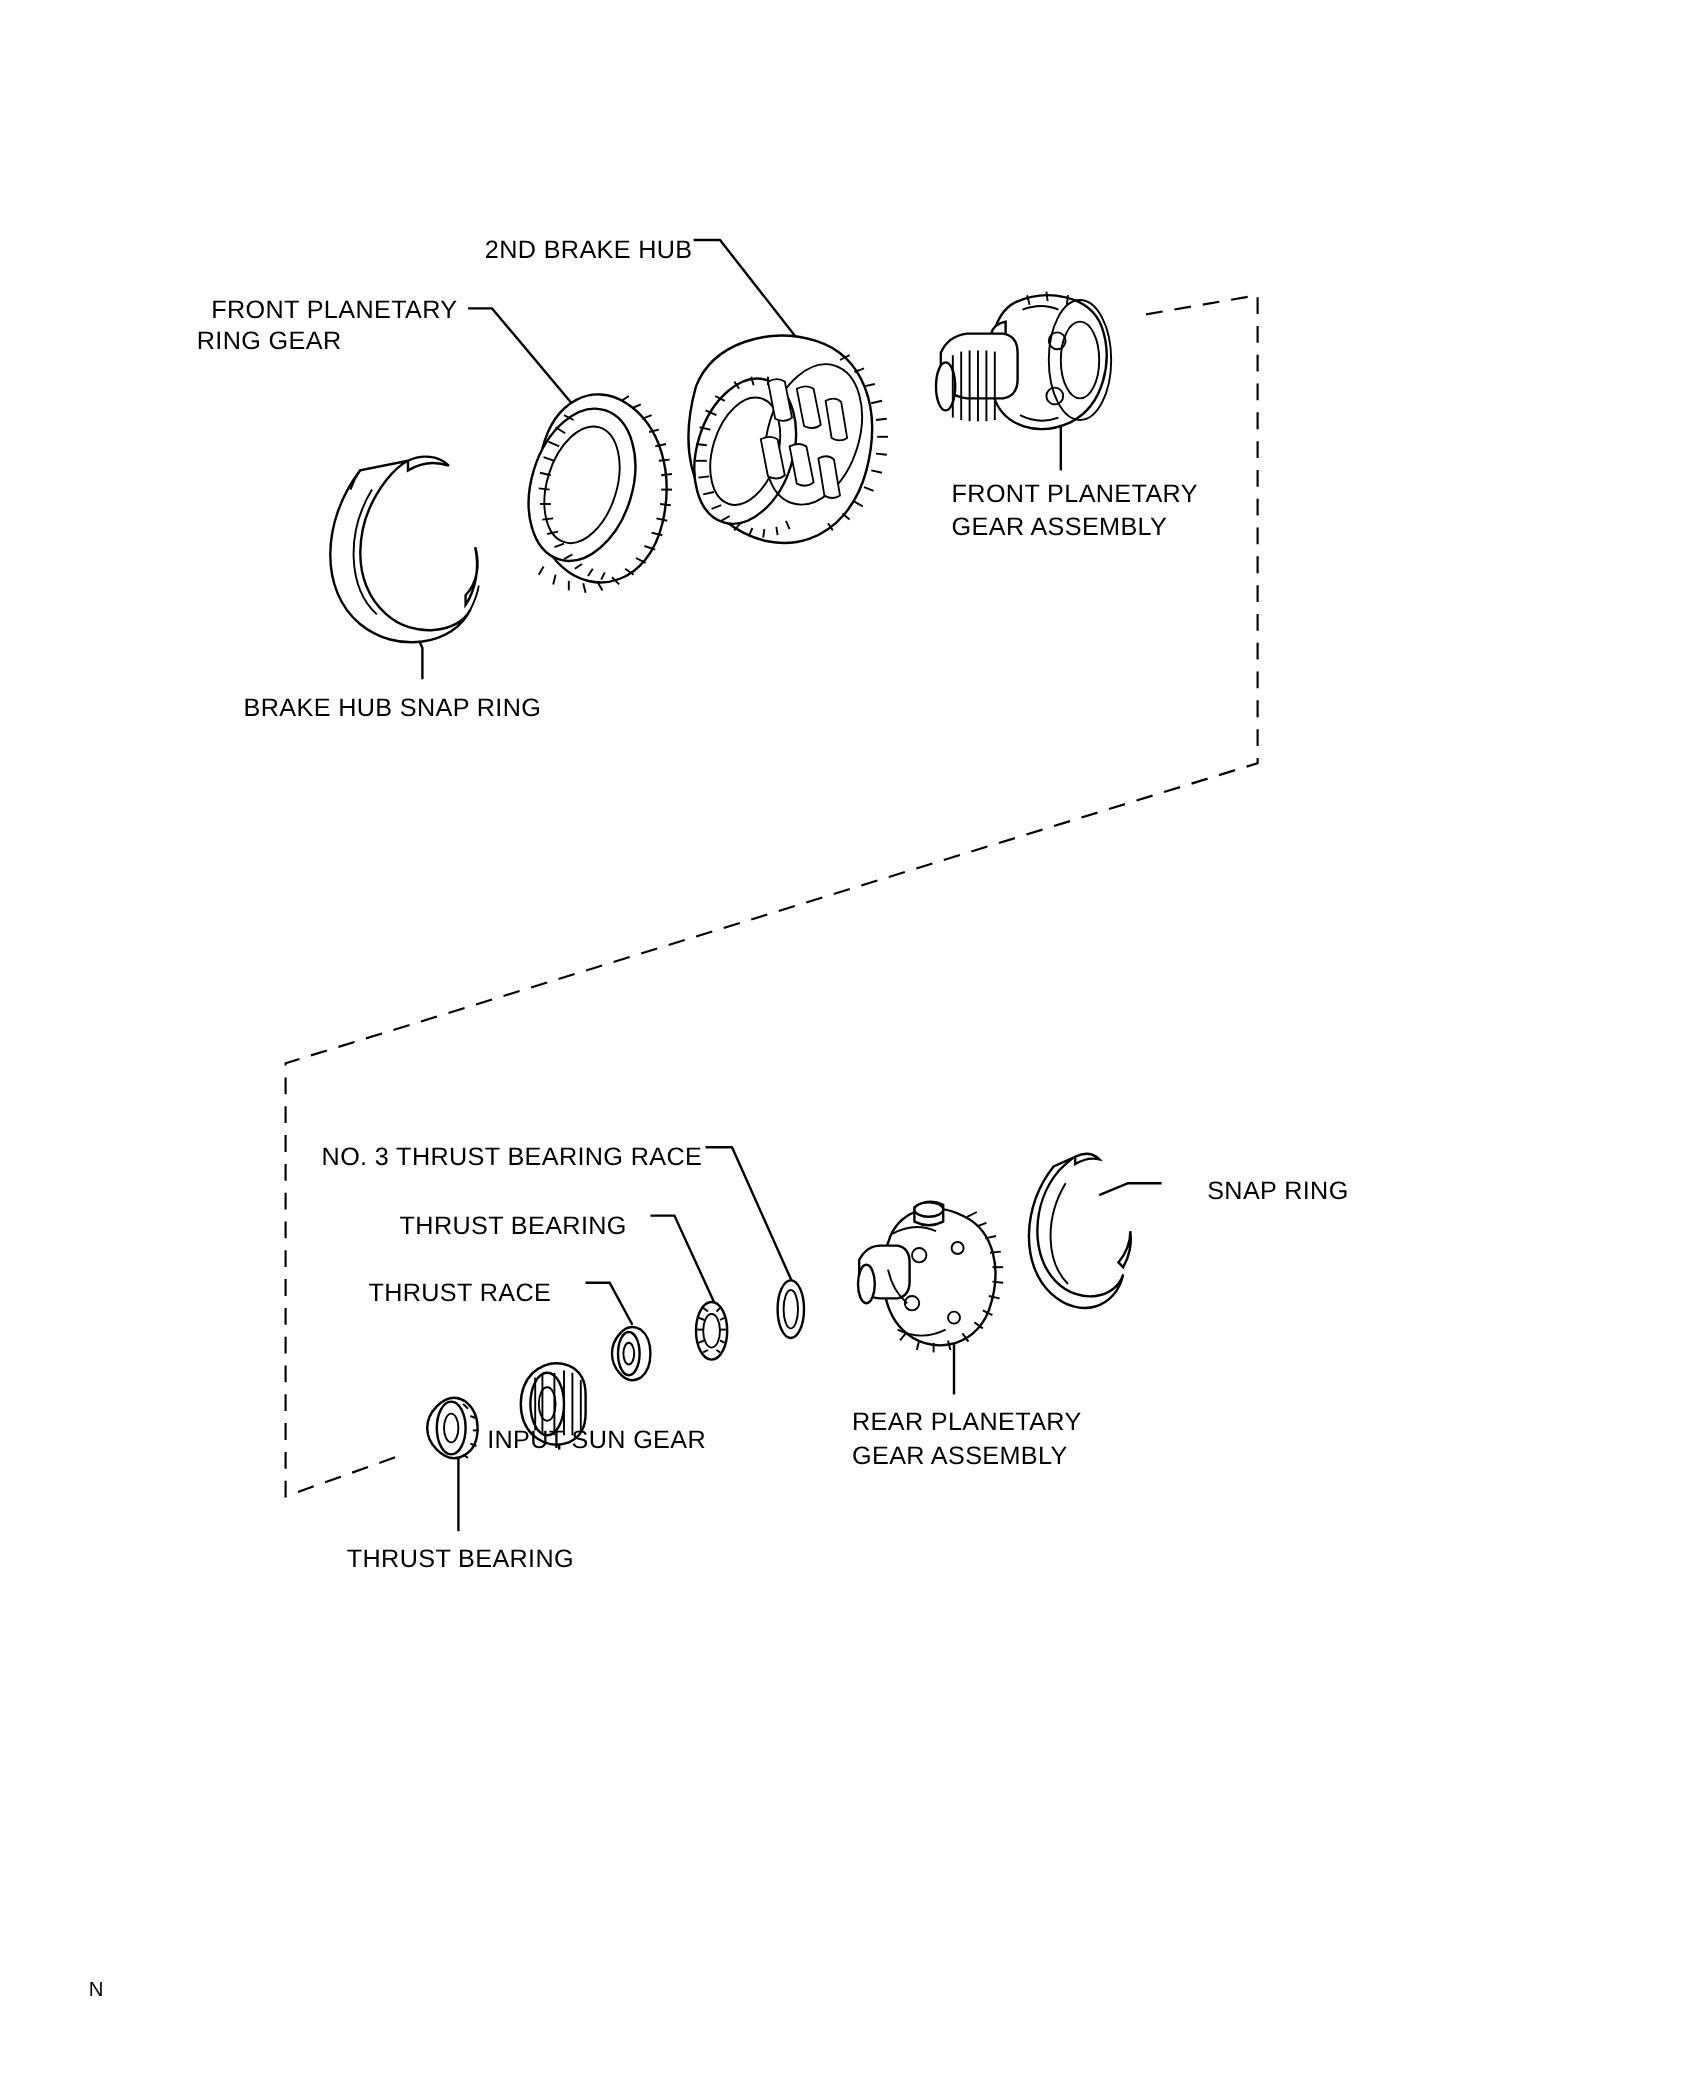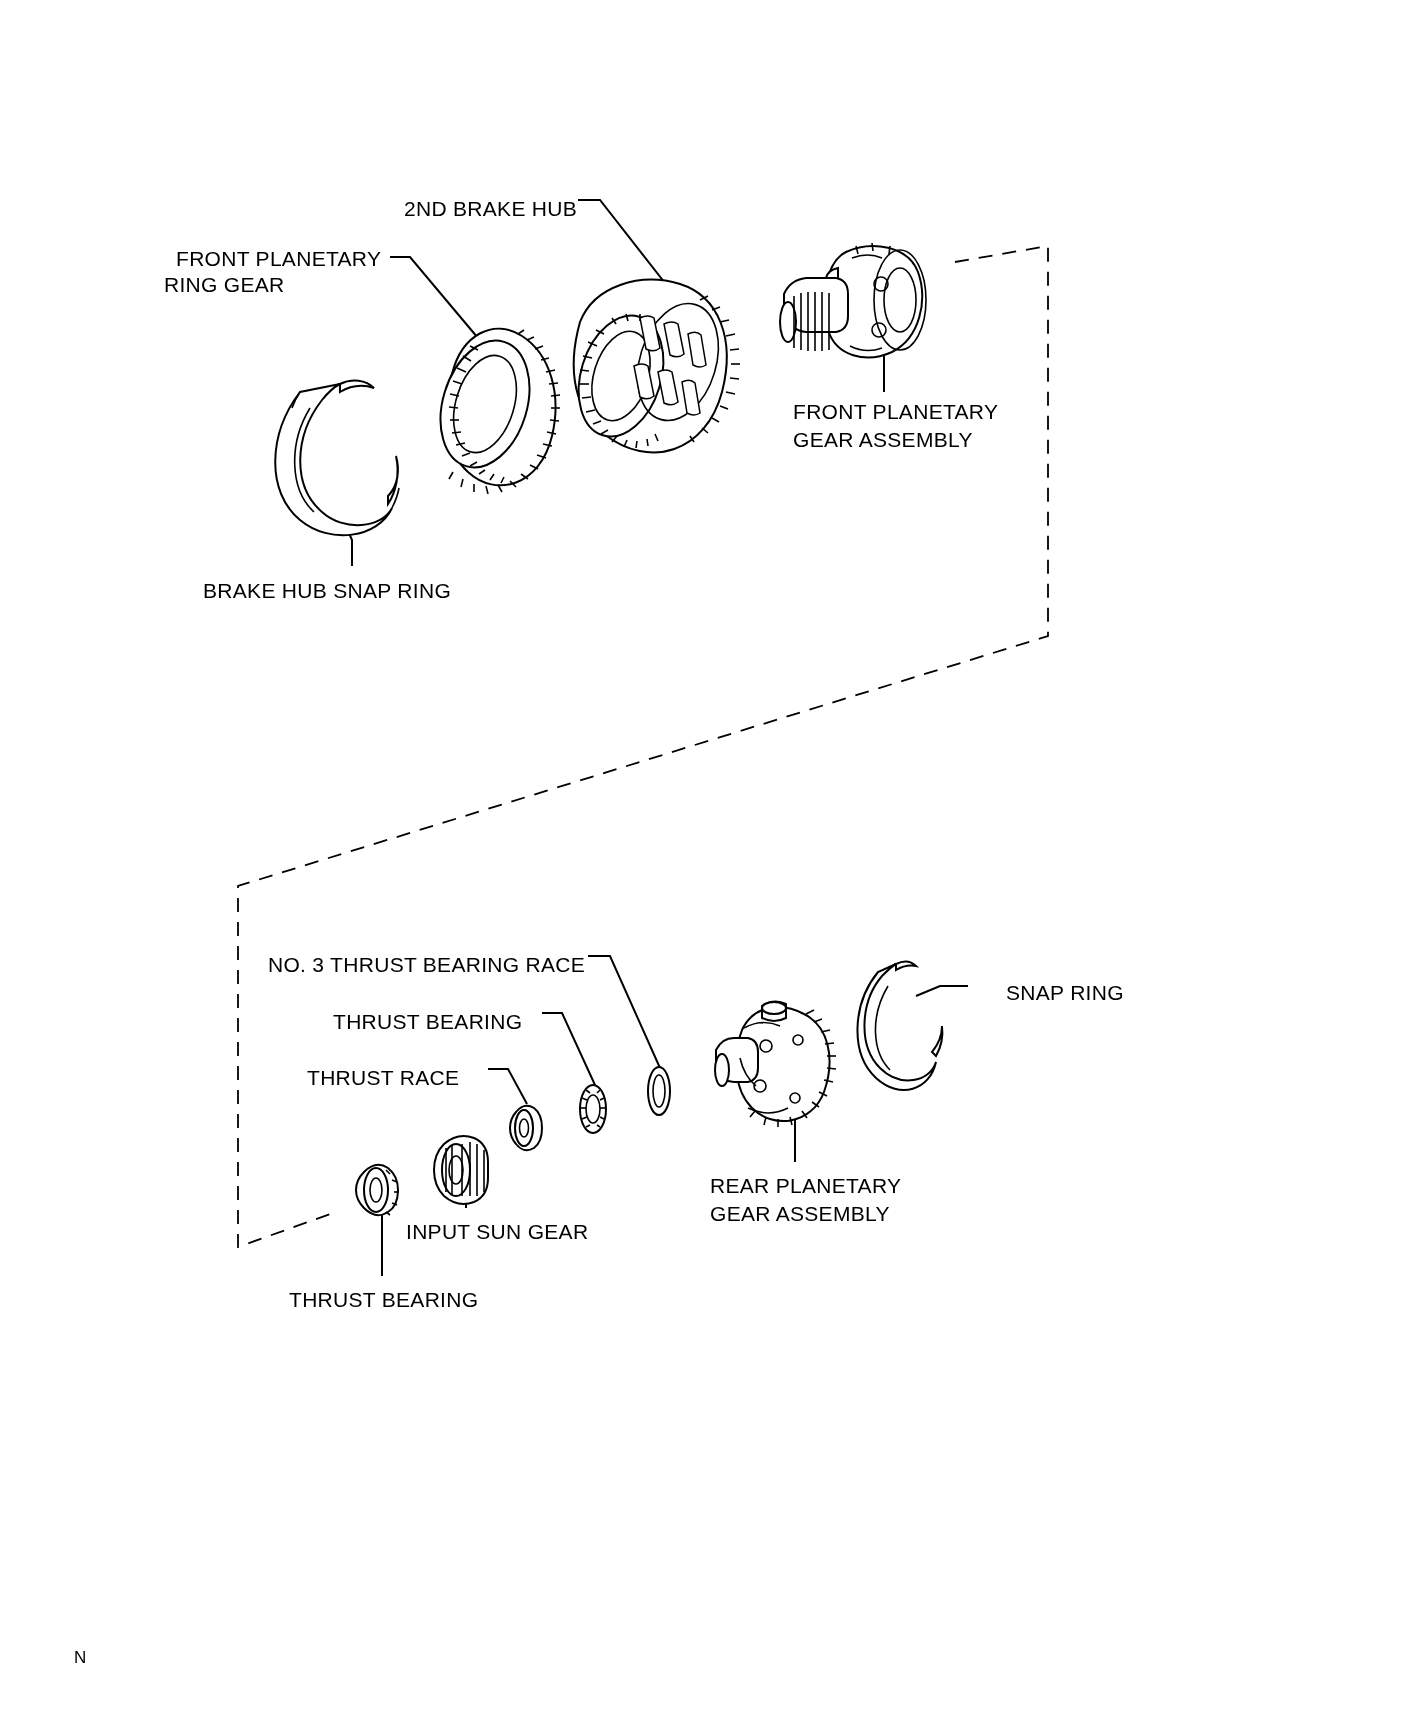--- a/index.html
+++ b/index.html
@@ -380,18 +380,18 @@
   <div class="label" style="left:164px; top:272px;">RING GEAR</div>
   <div class="label" style="left:793px; top:399px;">FRONT PLANETARY</div>
   <div class="label" style="left:793px; top:427px;">GEAR ASSEMBLY</div>
   <div class="label" style="left:203px; top:578px;">BRAKE HUB SNAP RING</div>
   <div class="label" style="left:249px; top:952px;margin-left:19px;">NO. 3 THRUST BEARING RACE</div>
   <div class="label" style="left:333px; top:1009px;">THRUST BEARING</div>
   <div class="label" style="left:307px; top:1065px;">THRUST RACE</div>
   <div class="label" style="left:1006px; top:980px;">SNAP RING</div>
   <div class="label" style="left:710px; top:1173px;text-align:center;">REAR PLANETARY</div>
   <div class="label" style="left:710px; top:1201px;">GEAR ASSEMBLY</div>
-  <div class="label" style="left:406px; top:1219px;text-align:center;">INPUT SUN GEAR</div>
+  <div class="label" style="left:406px; top:1188px;text-align:center;">INPUT SUN GEAR</div>
   <div class="label" style="left:289px; top:1287px;">THRUST BEARING</div>
 
   <div class="page-mark">N</div>
 
 </div>
 
 </body></html>

